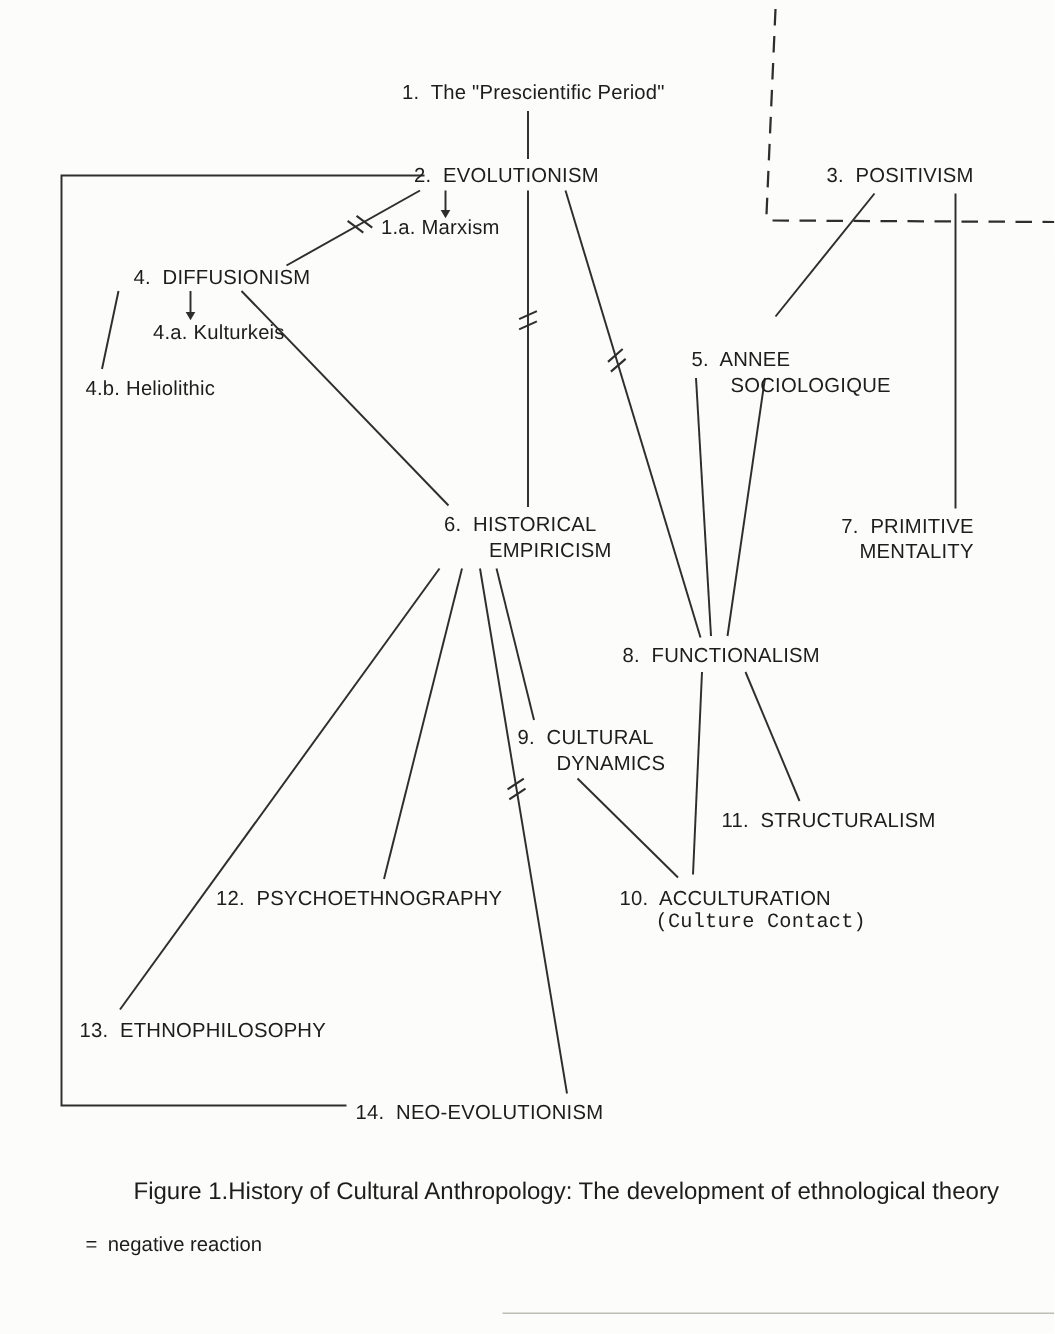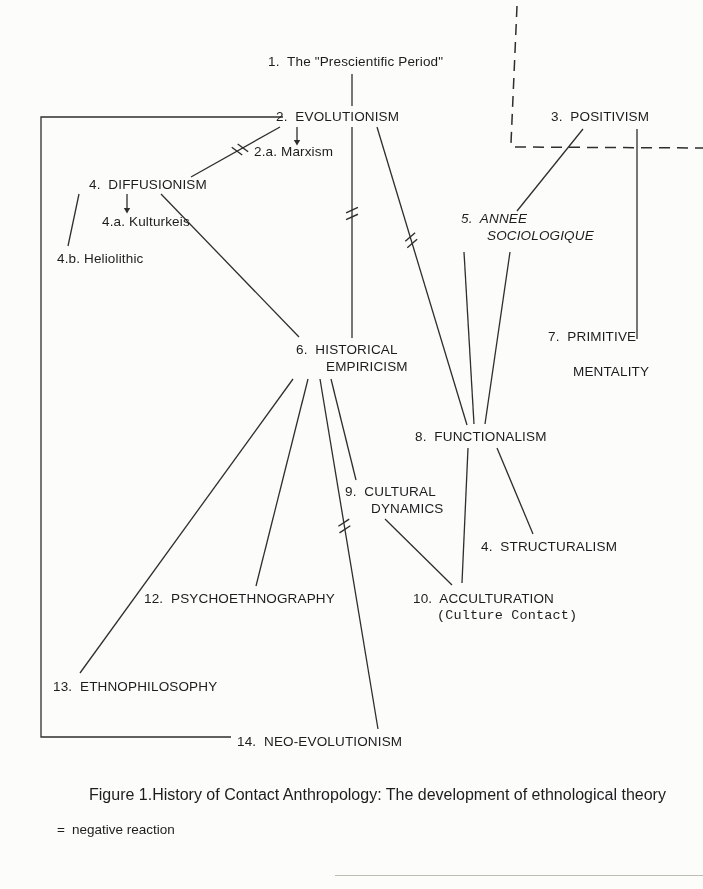--- a/index.html
+++ b/index.html
@@ -89,39 +89,39 @@
       <line x1="349.215818030565" y1="519.0452066894859" x2="338.3924857175131" y2="526.2462814454682" class="tick"></line>
       <line x1="350.3275142824869" y1="525.7537185545318" x2="339.504181969435" y2="532.9547933105141" class="tick"></line>
       <polyline points="517,6 511,143" class="edge dashed"></polyline>
       <polyline points="515,147 703,148" class="edge dashed"></polyline>
     </svg>
 
   <div id="nodes">
       <div class="node" style="left: 268px; top: 53px;"><div>1.  The "Prescientific Period"</div></div>
       <div class="node" style="left: 276px; top: 108px;"><div>2.  EVOLUTIONISM</div></div>
       <div class="node" style="left: 551px; top: 108px;"><div>3.  POSITIVISM</div></div>
-      <div class="node" style="left: 254px; top: 143px;"><div>2.a. Marxism</div></div>
+      <div class="node" style="left: 254px; top: 143px;"><div>1.a. Marxism</div></div>
       <div class="node" style="left: 57px; top: 176px; margin-left: 32px;"><div>4.  DIFFUSIONISM</div></div>
       <div class="node" style="left: 102px; top: 213px;"><div>4.a. Kulturkeis</div></div>
       <div class="node" style="left: 57px; top: 250px;"><div>4.b. Heliolithic</div></div>
-      <div class="node" style="left: 461px; top: 210px; font-style: italic;"><div>5.  ANNEE</div><div style="padding-left: 26px;">SOCIOLOGIQUE</div></div>
+      <div class="node" style="left: 461px; top: 231px;"><div>5.  ANNEE</div><div style="padding-left: 26px;">SOCIOLOGIQUE</div></div>
       <div class="node" style="left: 296px; top: 341px;"><div>6.  HISTORICAL</div><div style="padding-left: 30px;">EMPIRICISM</div></div>
-      <div class="node" style="left: 548px; top: 328px;"><div>7.  PRIMITIVE</div><div style="padding-left: 25px; margin-top: 18px;">MENTALITY</div></div>
+      <div class="node" style="left: 548px; top: 342px; text-align: right;"><div>7.  PRIMITIVE</div><div style="padding-left: 25px;">MENTALITY</div></div>
       <div class="node" style="left: 415px; top: 428px;"><div>8.  FUNCTIONALISM</div></div>
       <div class="node" style="left: 345px; top: 483px;"><div>9.  CULTURAL</div><div style="padding-left: 26px;">DYNAMICS</div></div>
-      <div class="node" style="left: 481px; top: 538px;"><div>4.  STRUCTURALISM</div></div>
+      <div class="node" style="left: 481px; top: 538px;"><div>11.  STRUCTURALISM</div></div>
       <div class="node" style="left: 144px; top: 590px;"><div>12.  PSYCHOETHNOGRAPHY</div></div>
       <div class="node" style="left: 413px; top: 590px;"><div>10.  ACCULTURATION</div><div style="padding-left: 24px; font-family: Liberation Mono, monospace;">(Culture Contact)</div></div>
       <div class="node" style="left: 53px; top: 678px; text-align: center;"><div>13.  ETHNOPHILOSOPHY</div></div>
       <div class="node" style="left: 237px; top: 733px;"><div>14.  NEO-EVOLUTIONISM</div></div>
     </div>
 
   <div class="caption">
     <span>Figure 1.</span>
-    <span>History of Contact Anthropology: The development of ethnological theory</span>
+    <span>History of Cultural Anthropology: The development of ethnological theory</span>
   </div>
 
   <div class="legend">
     <span class="sym">=</span>
     <span>negative reaction</span>
   </div>
 
   <div class="scan-artifact"></div>
 </div>
 

